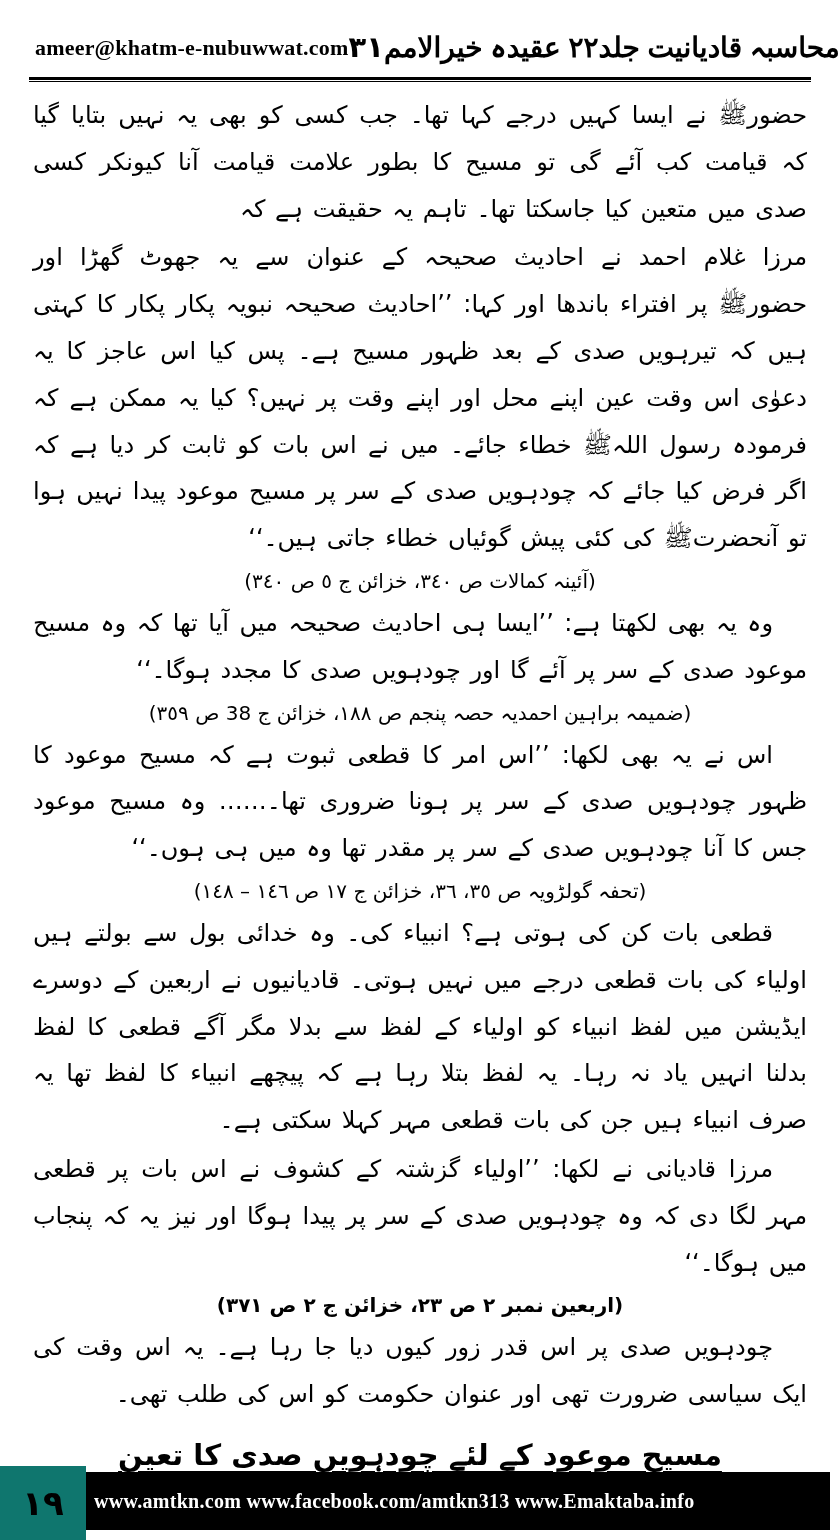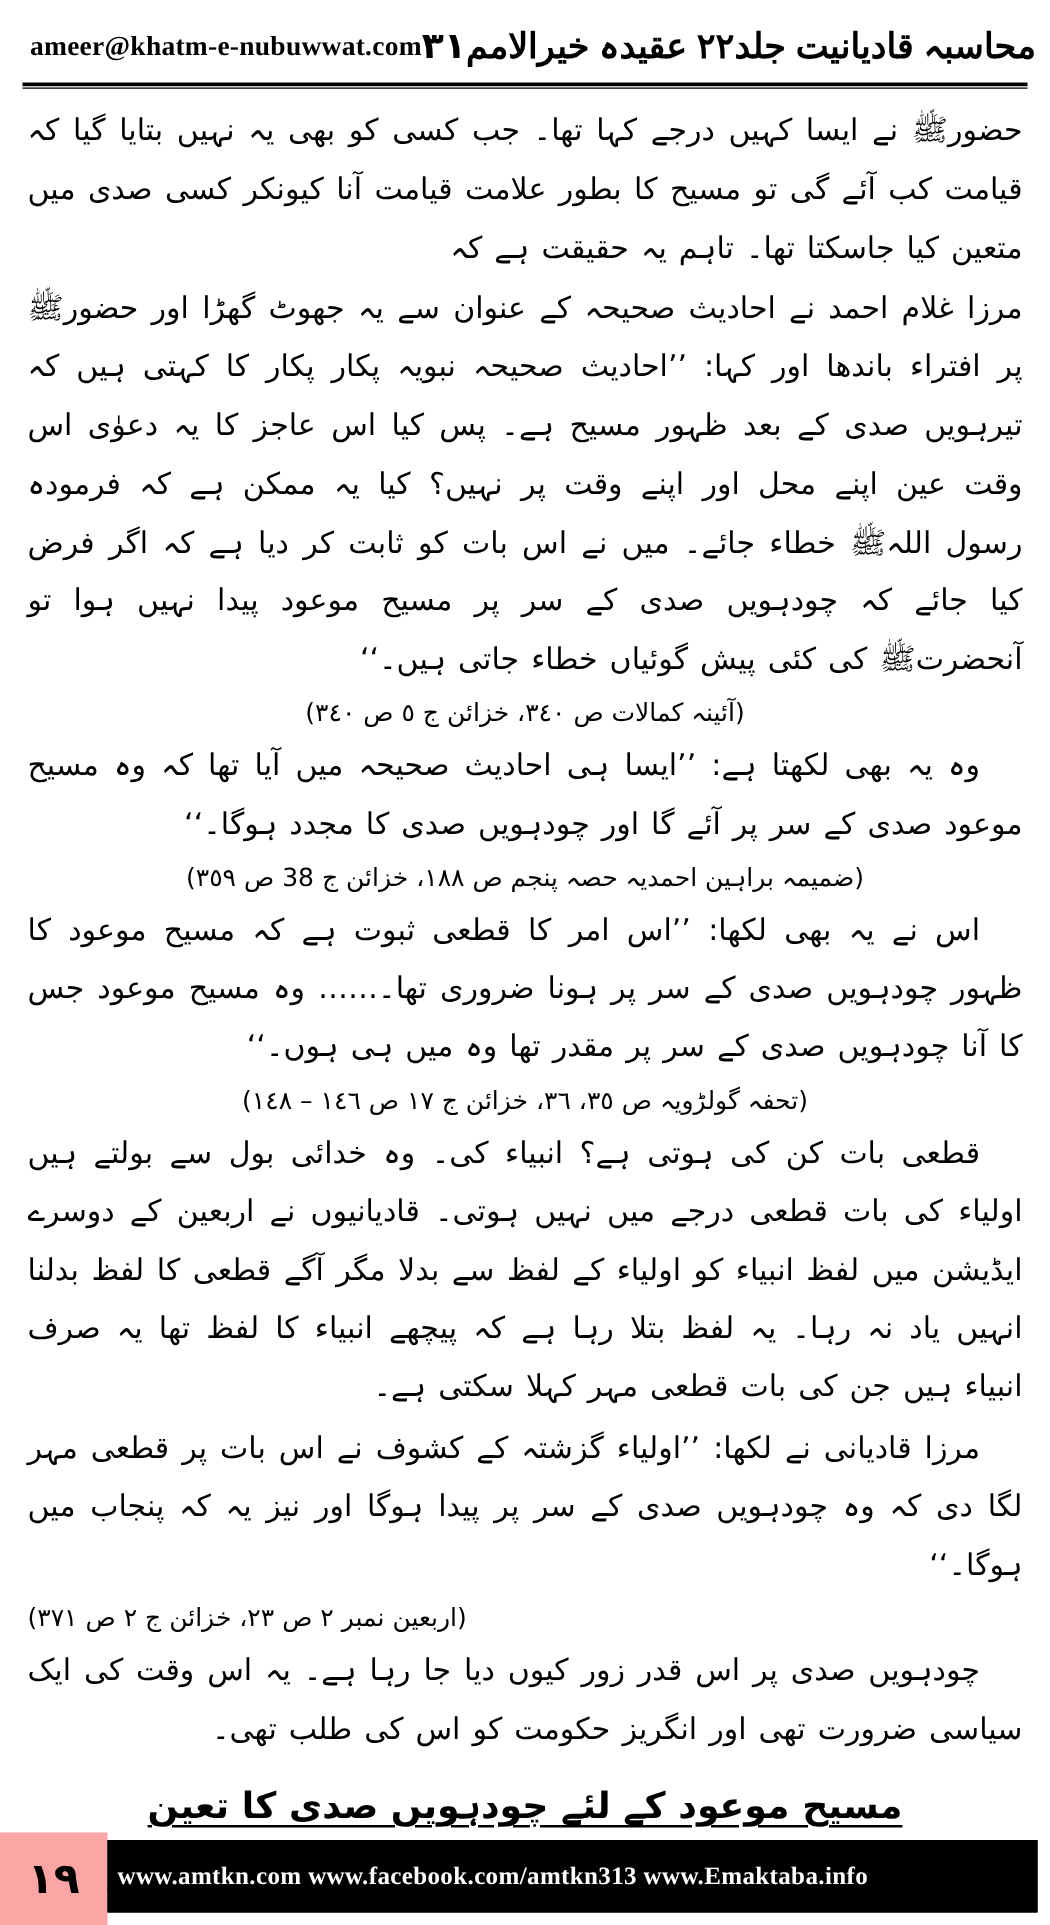--- a/index.html
+++ b/index.html
@@ -14,21 +14,21 @@
     position: relative;
     font-family: "DejaVu Sans", sans-serif;
     color: #000000;
     overflow: hidden;
   }
 
   .page {
     width: 840px;
     height: 1540px;
     position: relative;
-    padding: 0;
+    padding: 11px;
   }
 
   
   .header {
     position: relative;
     height: 62px;
     display: flex;
     align-items: center;
     justify-content: space-between;
     padding: 12px 24px 0 24px;
@@ -80,21 +80,21 @@
     word-spacing: 2px;
   }
   .para.indent { text-indent: 34px; }
 
   .ref {
     font-size: 20px;
     line-height: 1.7;
     text-align: center;
     margin: 0 0 2px 0;
   }
-  .ref.rightal { text-align: left; }
+  .ref.rightal { text-align: center; font-weight: bold; }
 
   .heading {
     font-size: 29px;
     font-weight: 700;
     text-align: center;
     text-decoration: underline;
     text-underline-offset: 6px;
     margin: 14px 0 8px 0;
     line-height: 1.6;
   }
@@ -110,21 +110,21 @@
     align-items: stretch;
   }
   .footer-page {
     width: 86px;
     display: flex;
     align-items: center;
     justify-content: center;
     font-family: "DejaVu Sans", sans-serif;
     font-size: 34px;
     font-weight: 700;
-    background: #fca5a5;
+    background: #0f766e;
     color: #000;
   }
   .footer-bar {
     flex: 1;
     background: #000000;
     color: #ffffff;
     display: flex;
     align-items: center;
     justify-content: flex-start;
     font-family: "Liberation Serif", serif;
@@ -167,21 +167,21 @@
     <p class="para indent">اس نے یہ بھی لکھا: ’’اس امر کا قطعی ثبوت ہے کہ مسیح موعود کا ظہور چودہویں صدی کے سر پر ہونا ضروری تھا۔…… وہ مسیح موعود جس کا آنا چودہویں صدی کے سر پر مقدر تھا وہ میں ہی ہوں۔‘‘</p>
 
     <p class="ref">(تحفہ گولڑویہ ص ٣٥، ٣٦، خزائن ج ١٧ ص ١٤٦ – ١٤٨)</p>
 
     <p class="para indent">قطعی بات کن کی ہوتی ہے؟ انبیاء کی۔ وہ خدائی بول سے بولتے ہیں اولیاء کی بات قطعی درجے میں نہیں ہوتی۔ قادیانیوں نے اربعین کے دوسرے ایڈیشن میں لفظ انبیاء کو اولیاء کے لفظ سے بدلا مگر آگے قطعی کا لفظ بدلنا انہیں یاد نہ رہا۔ یہ لفظ بتلا رہا ہے کہ پیچھے انبیاء کا لفظ تھا یہ صرف انبیاء ہیں جن کی بات قطعی مہر کہلا سکتی ہے۔</p>
 
     <p class="para indent">مرزا قادیانی نے لکھا: ’’اولیاء گزشتہ کے کشوف نے اس بات پر قطعی مہر لگا دی کہ وہ چودہویں صدی کے سر پر پیدا ہوگا اور نیز یہ کہ پنجاب میں ہوگا۔‘‘</p>
 
     <p class="ref rightal">(اربعین نمبر ٢ ص ٢٣، خزائن ج ٢ ص ٣٧١)</p>
 
-    <p class="para indent">چودہویں صدی پر اس قدر زور کیوں دیا جا رہا ہے۔ یہ اس وقت کی ایک سیاسی ضرورت تھی اور انگریز حکومت کو اس کی طلب تھی۔</p>
+    <p class="para indent">چودہویں صدی پر اس قدر زور کیوں دیا جا رہا ہے۔ یہ اس وقت کی ایک سیاسی ضرورت تھی اور عنوان حکومت کو اس کی طلب تھی۔</p>
 
     <h2 class="heading">مسیح موعود کے لئے چودہویں صدی کا تعین</h2>
 
     <p class="para">یہ وہ دور ہے جب ہندوستان میں انگریزوں نے اپنے پاؤں جما لئے تھے اور وہ</p>
 
   </div>
 
   <div class="footer">
     <div class="footer-page">١٩</div>
     <div class="footer-bar">

